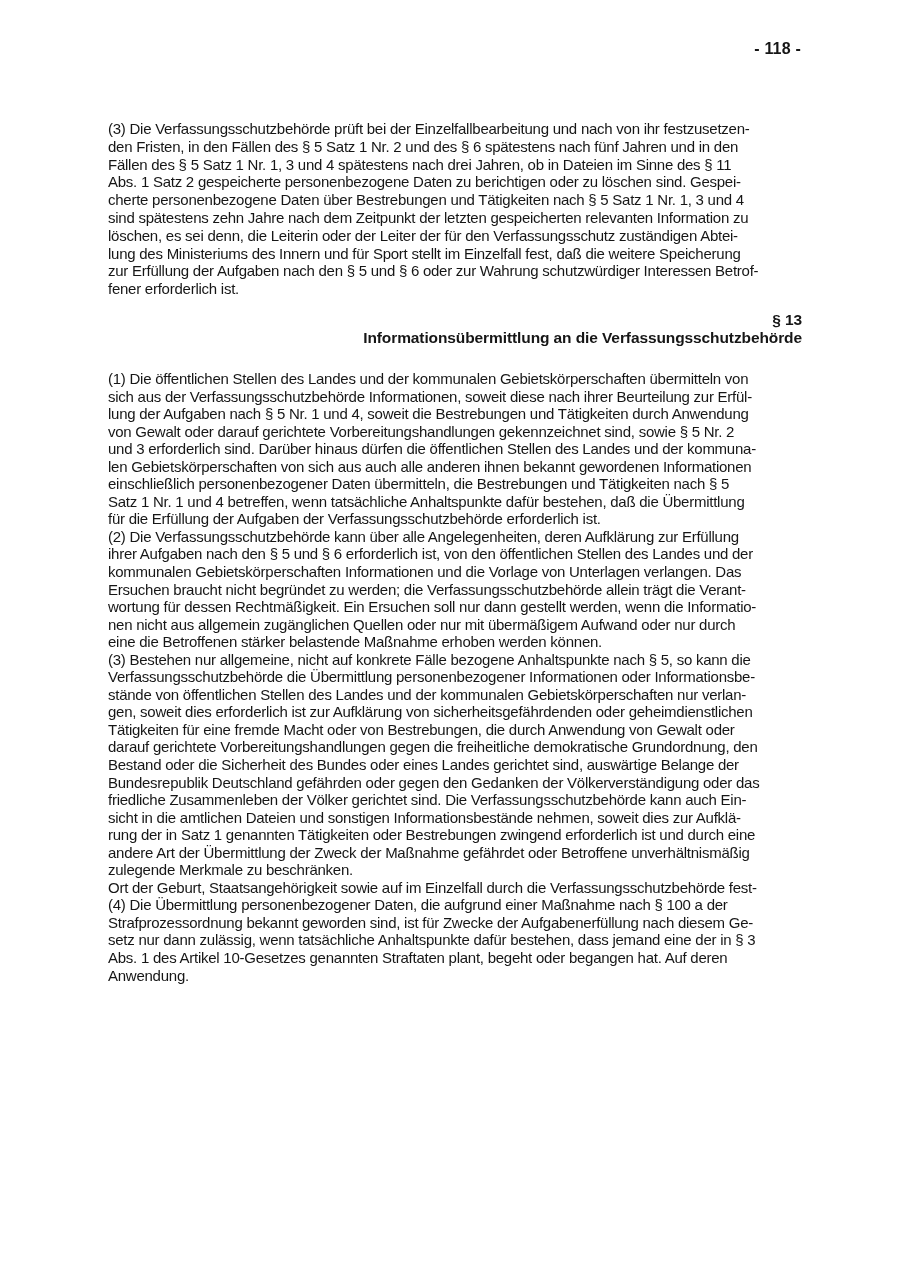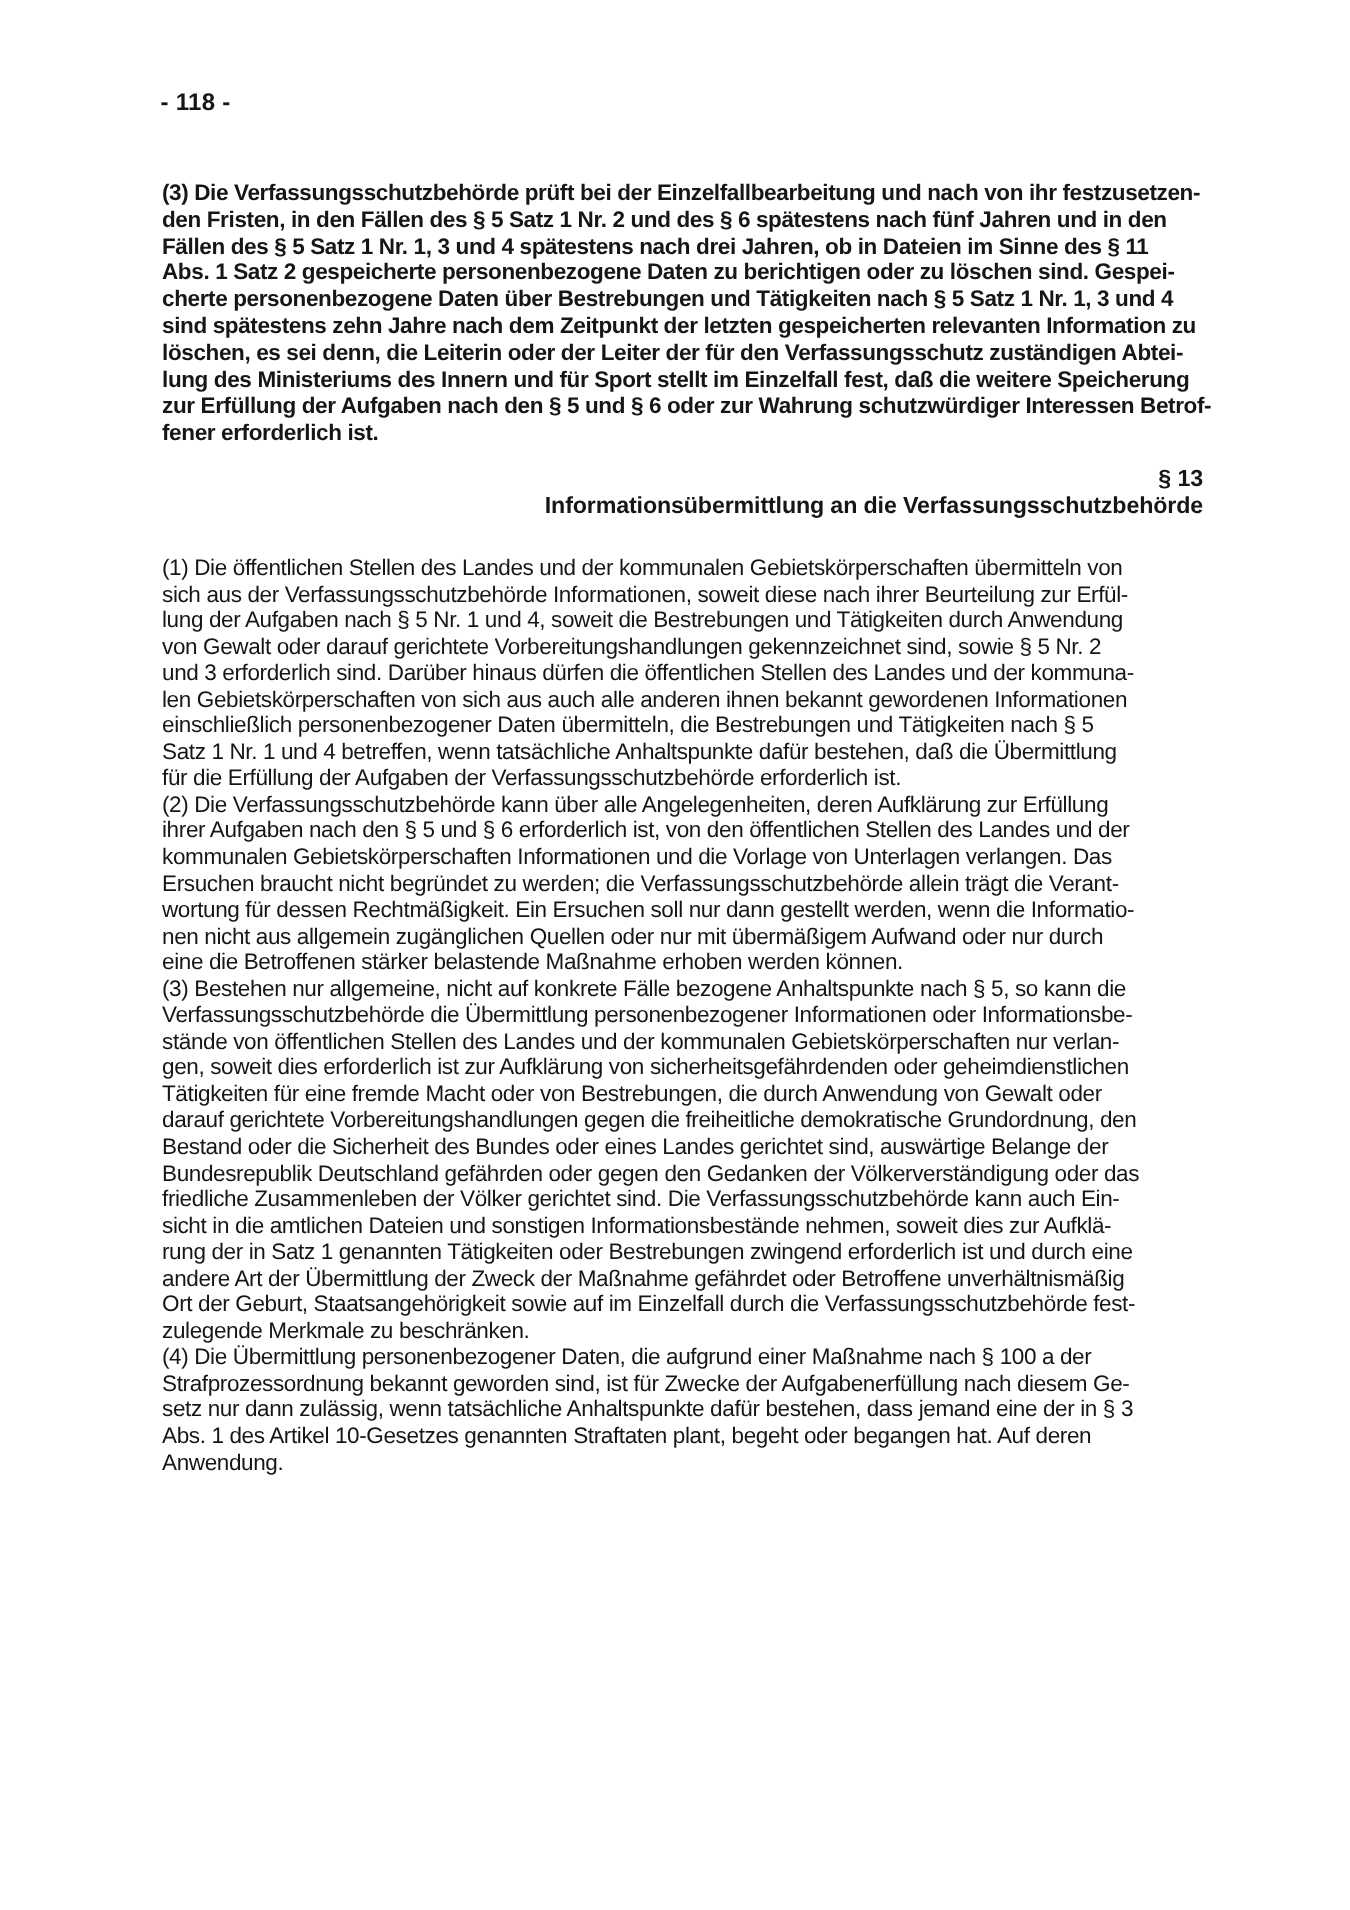--- a/index.html
+++ b/index.html
@@ -16,42 +16,41 @@
     color: #161616;
     -webkit-font-smoothing: antialiased;
   }
   .page {
     position: absolute;
     inset: 0;
     background: #ffffff;
   }
   .page-number {
     position: absolute;
-    top: 60px;
+    top: 40px;
     left: 107px;
     width: 694px;
-    text-align: left;
+    text-align: right;
     font-size: 16px;
     font-weight: bold;
     letter-spacing: 0.2px;
   }
   .content {
     position: absolute;
     top: 120px;
     left: 108px;
     width: 694px;
     font-size: 15px;
     letter-spacing: -0.25px;
   }
   .para > div {
     white-space: nowrap;
   }
   .para-intro {
     line-height: 17.8px;
-    font-weight: bold;
   }
   .heading {
     margin-top: 13px;
     text-align: right;
     font-weight: bold;
     font-size: 15.5px;
     line-height: 18px;
     letter-spacing: -0.1px;
   }
   .body-block {
@@ -113,22 +112,22 @@
           <div>stände von öffentlichen Stellen des Landes und der kommunalen Gebietskörperschaften nur verlan-</div>
           <div>gen, soweit dies erforderlich ist zur Aufklärung von sicherheitsgefährdenden oder geheimdienstlichen</div>
           <div>Tätigkeiten für eine fremde Macht oder von Bestrebungen, die durch Anwendung von Gewalt oder</div>
           <div>darauf gerichtete Vorbereitungshandlungen gegen die freiheitliche demokratische Grundordnung, den</div>
           <div>Bestand oder die Sicherheit des Bundes oder eines Landes gerichtet sind, auswärtige Belange der</div>
           <div>Bundesrepublik Deutschland gefährden oder gegen den Gedanken der Völkerverständigung oder das</div>
           <div>friedliche Zusammenleben der Völker gerichtet sind. Die Verfassungsschutzbehörde kann auch Ein-</div>
           <div>sicht in die amtlichen Dateien und sonstigen Informationsbestände nehmen, soweit dies zur Aufklä-</div>
           <div>rung der in Satz 1 genannten Tätigkeiten oder Bestrebungen zwingend erforderlich ist und durch eine</div>
           <div>andere Art der Übermittlung der Zweck der Maßnahme gefährdet oder Betroffene unverhältnismäßig</div>
+          <div>zulegende Merkmale zu beschränken.</div>
           <div>Ort der Geburt, Staatsangehörigkeit sowie auf im Einzelfall durch die Verfassungsschutzbehörde fest-</div>
-          <div>zulegende Merkmale zu beschränken.</div>
         </div>
       <div class="para">
           <div>(4) Die Übermittlung personenbezogener Daten, die aufgrund einer Maßnahme nach § 100 a der</div>
           <div>Strafprozessordnung bekannt geworden sind, ist für Zwecke der Aufgabenerfüllung nach diesem Ge-</div>
           <div>setz nur dann zulässig, wenn tatsächliche Anhaltspunkte dafür bestehen, dass jemand eine der in § 3</div>
           <div>Abs. 1 des Artikel 10-Gesetzes genannten Straftaten plant, begeht oder begangen hat. Auf deren</div>
           <div>Anwendung.</div>
         </div>
     </div>
 

